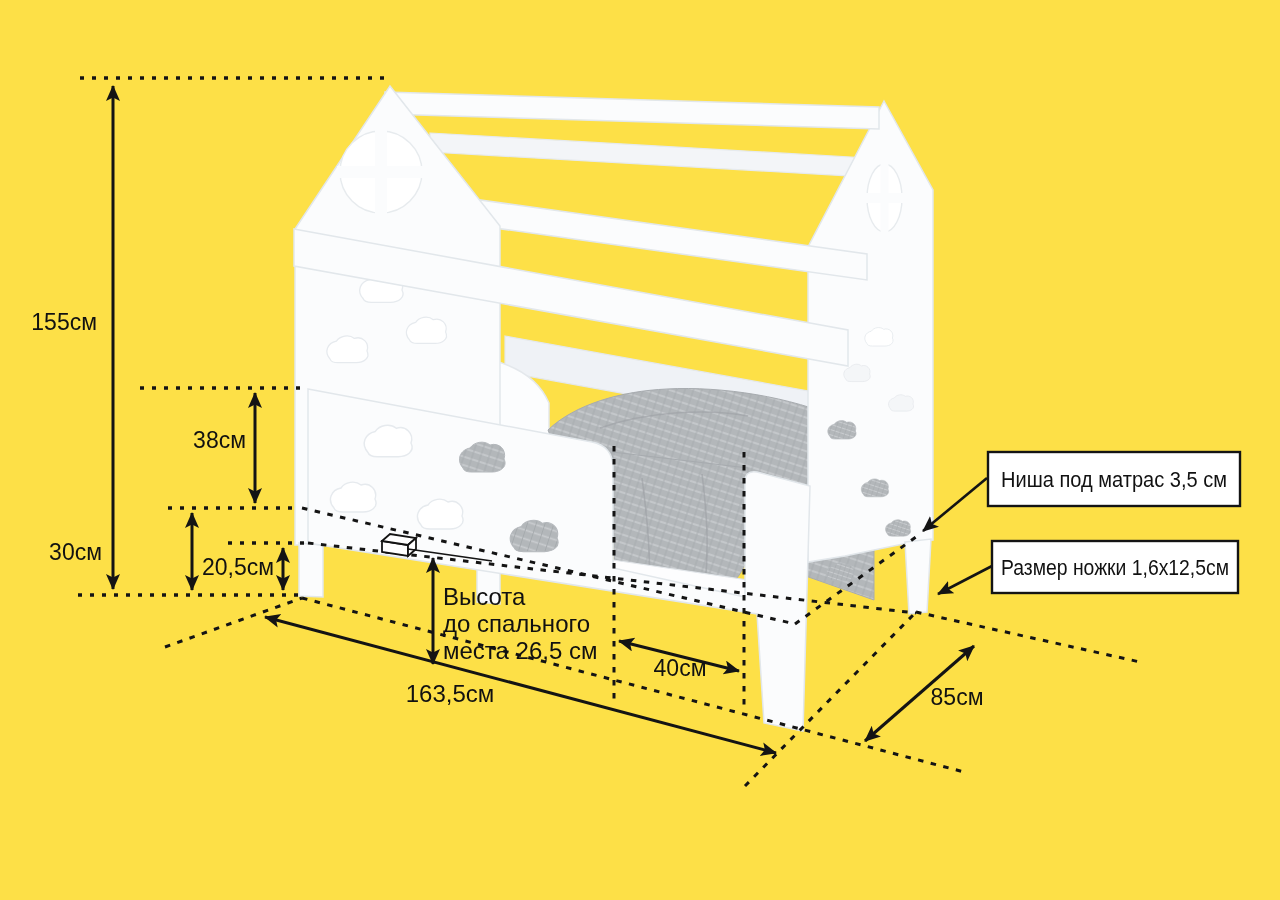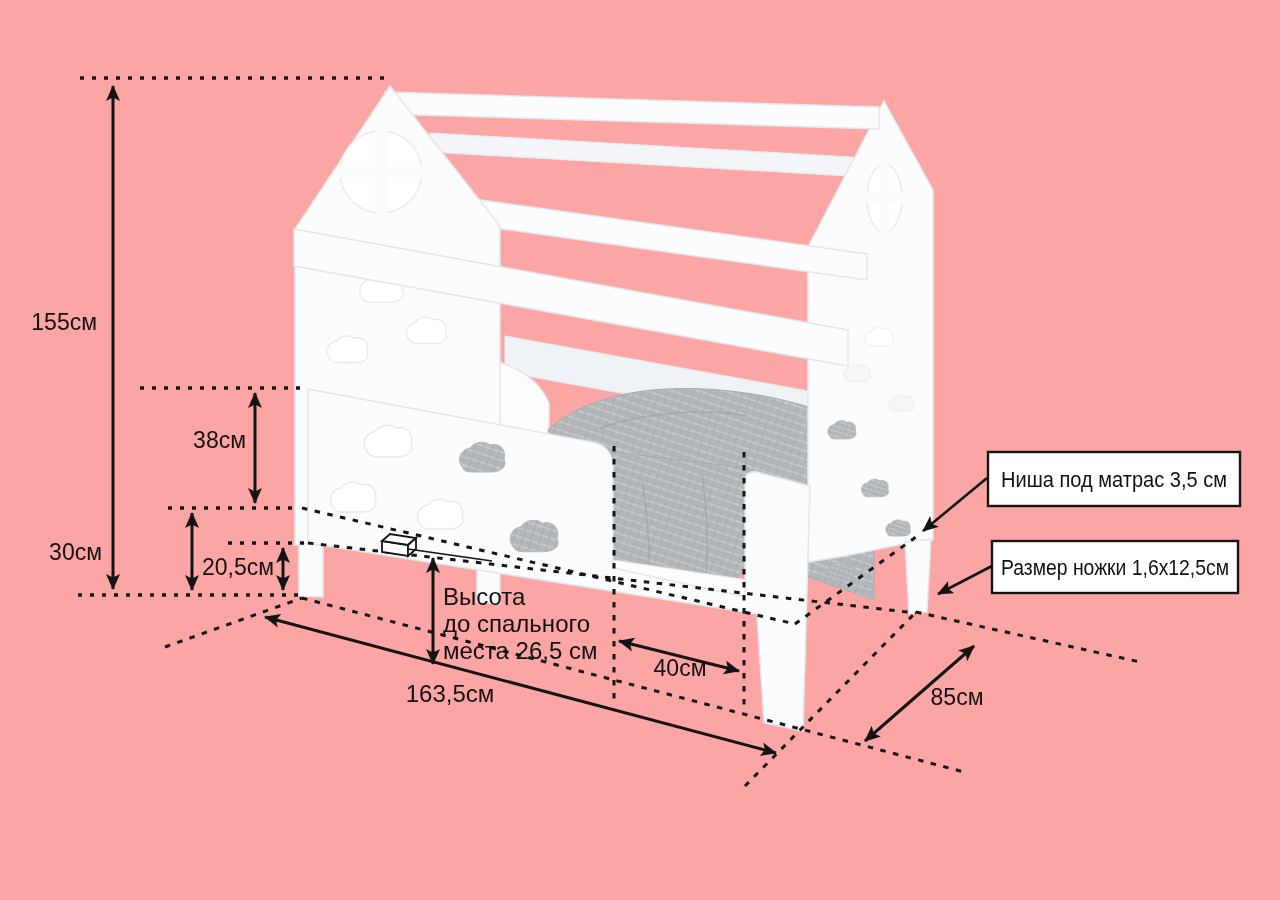--- a/index.html
+++ b/index.html
@@ -1,16 +1,16 @@
 <!DOCTYPE html>
 <html><head>
 <meta charset="utf-8">
 <style>
   html,body{margin:0;padding:0;background:#ffffff;}
-  .stage{position:relative;width:1280px;height:900px;background:#fca5a5;overflow:hidden;
+  .stage{position:relative;width:1280px;height:900px;background:#fde047;overflow:hidden;
          font-family:"Liberation Sans", sans-serif;}
   svg{display:block}
   .panel{fill:#fbfcfd;stroke:#e2e7eb;stroke-width:1.5}
   .panel-far{fill:#f3f5f8;stroke:#e6eaee;stroke-width:1.2}
   .panel-far2{fill:#eff2f6;stroke:#e4e8ec;stroke-width:1.2}
   .hole{fill:#ffffff;stroke:#e6eaee;stroke-width:1.4}
   .hole-soft{fill:#f4f6f8;stroke:#e3e7eb;stroke-width:1.2}
   .hole-gray{fill:url(#fab);stroke:#b4b8bc;stroke-width:1}
   .fabric{fill:url(#fab);stroke:#a7abaf;stroke-width:1}
   .fold{fill:none;stroke:#9ea2a6;stroke-width:1.6;opacity:.65}

